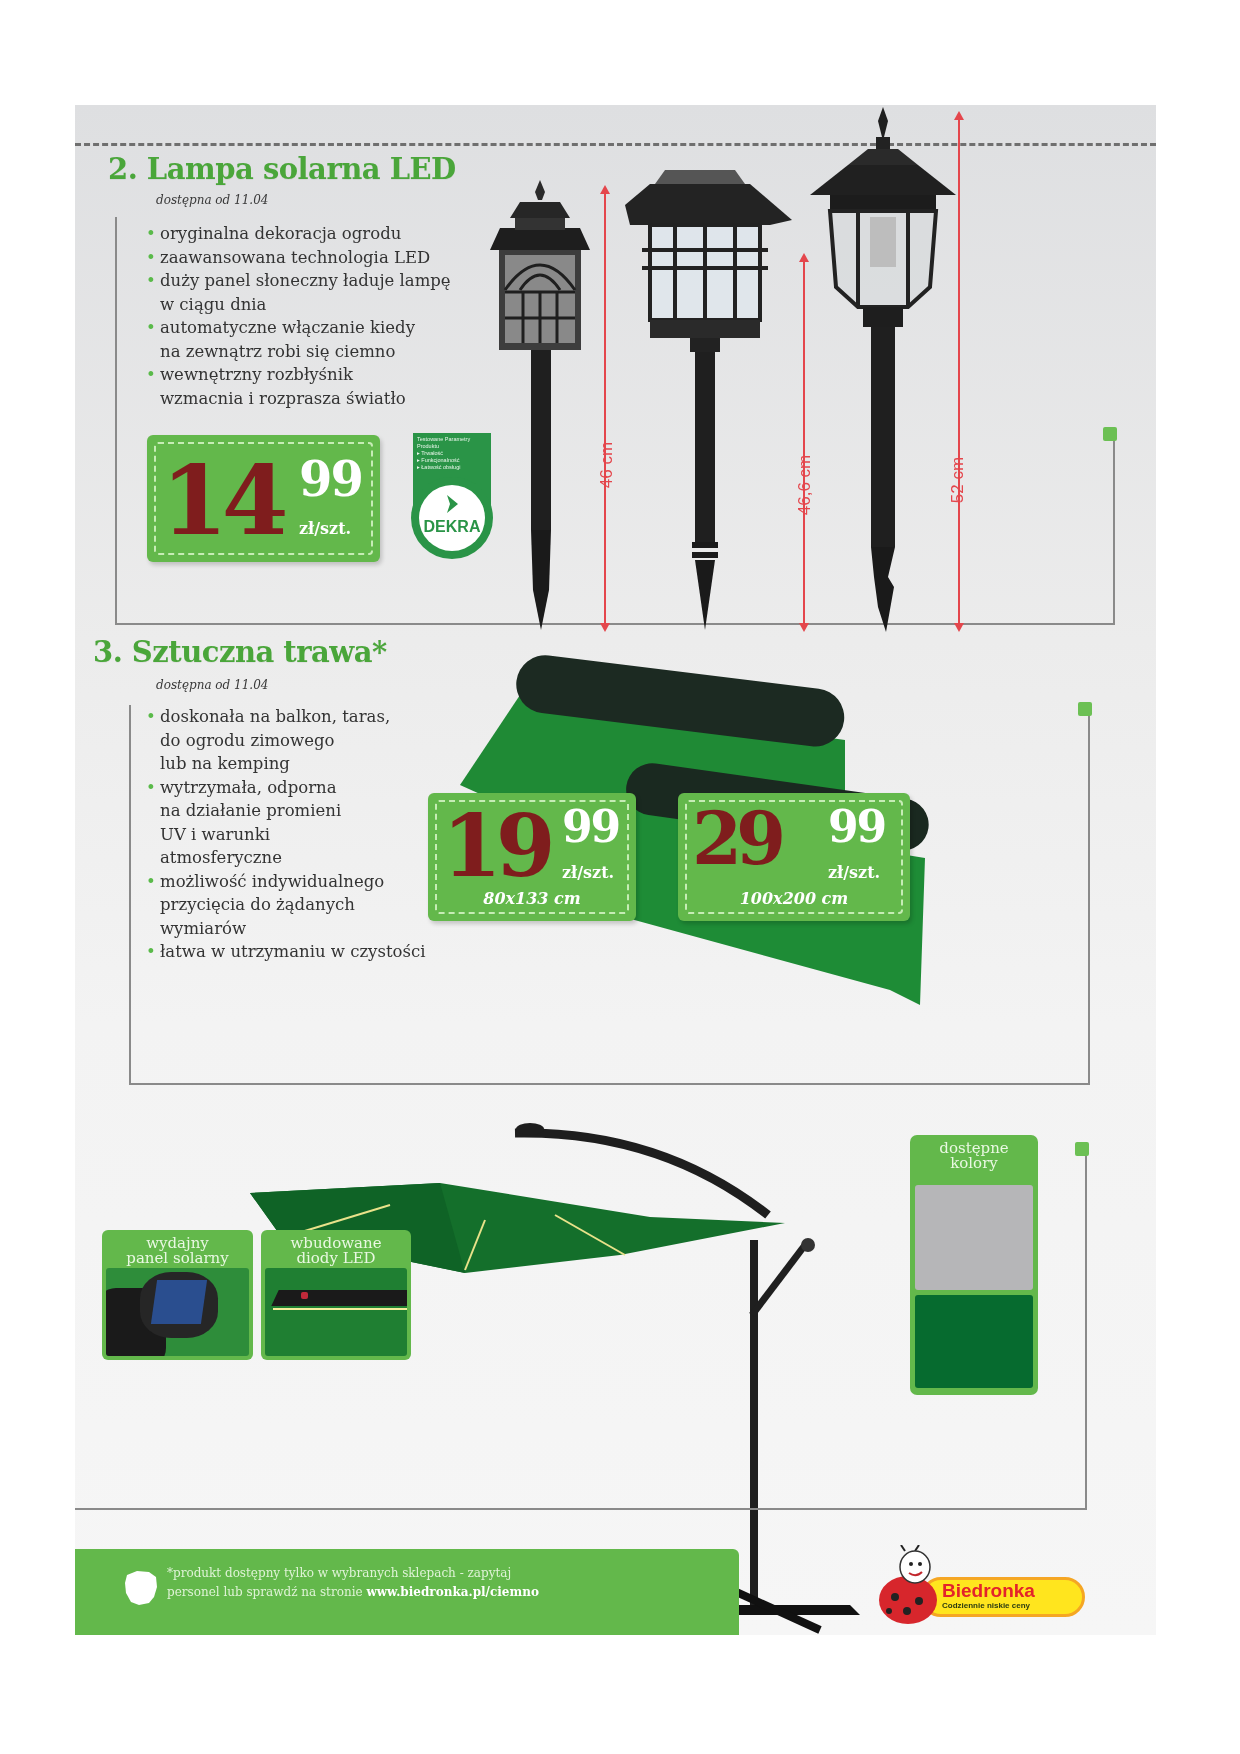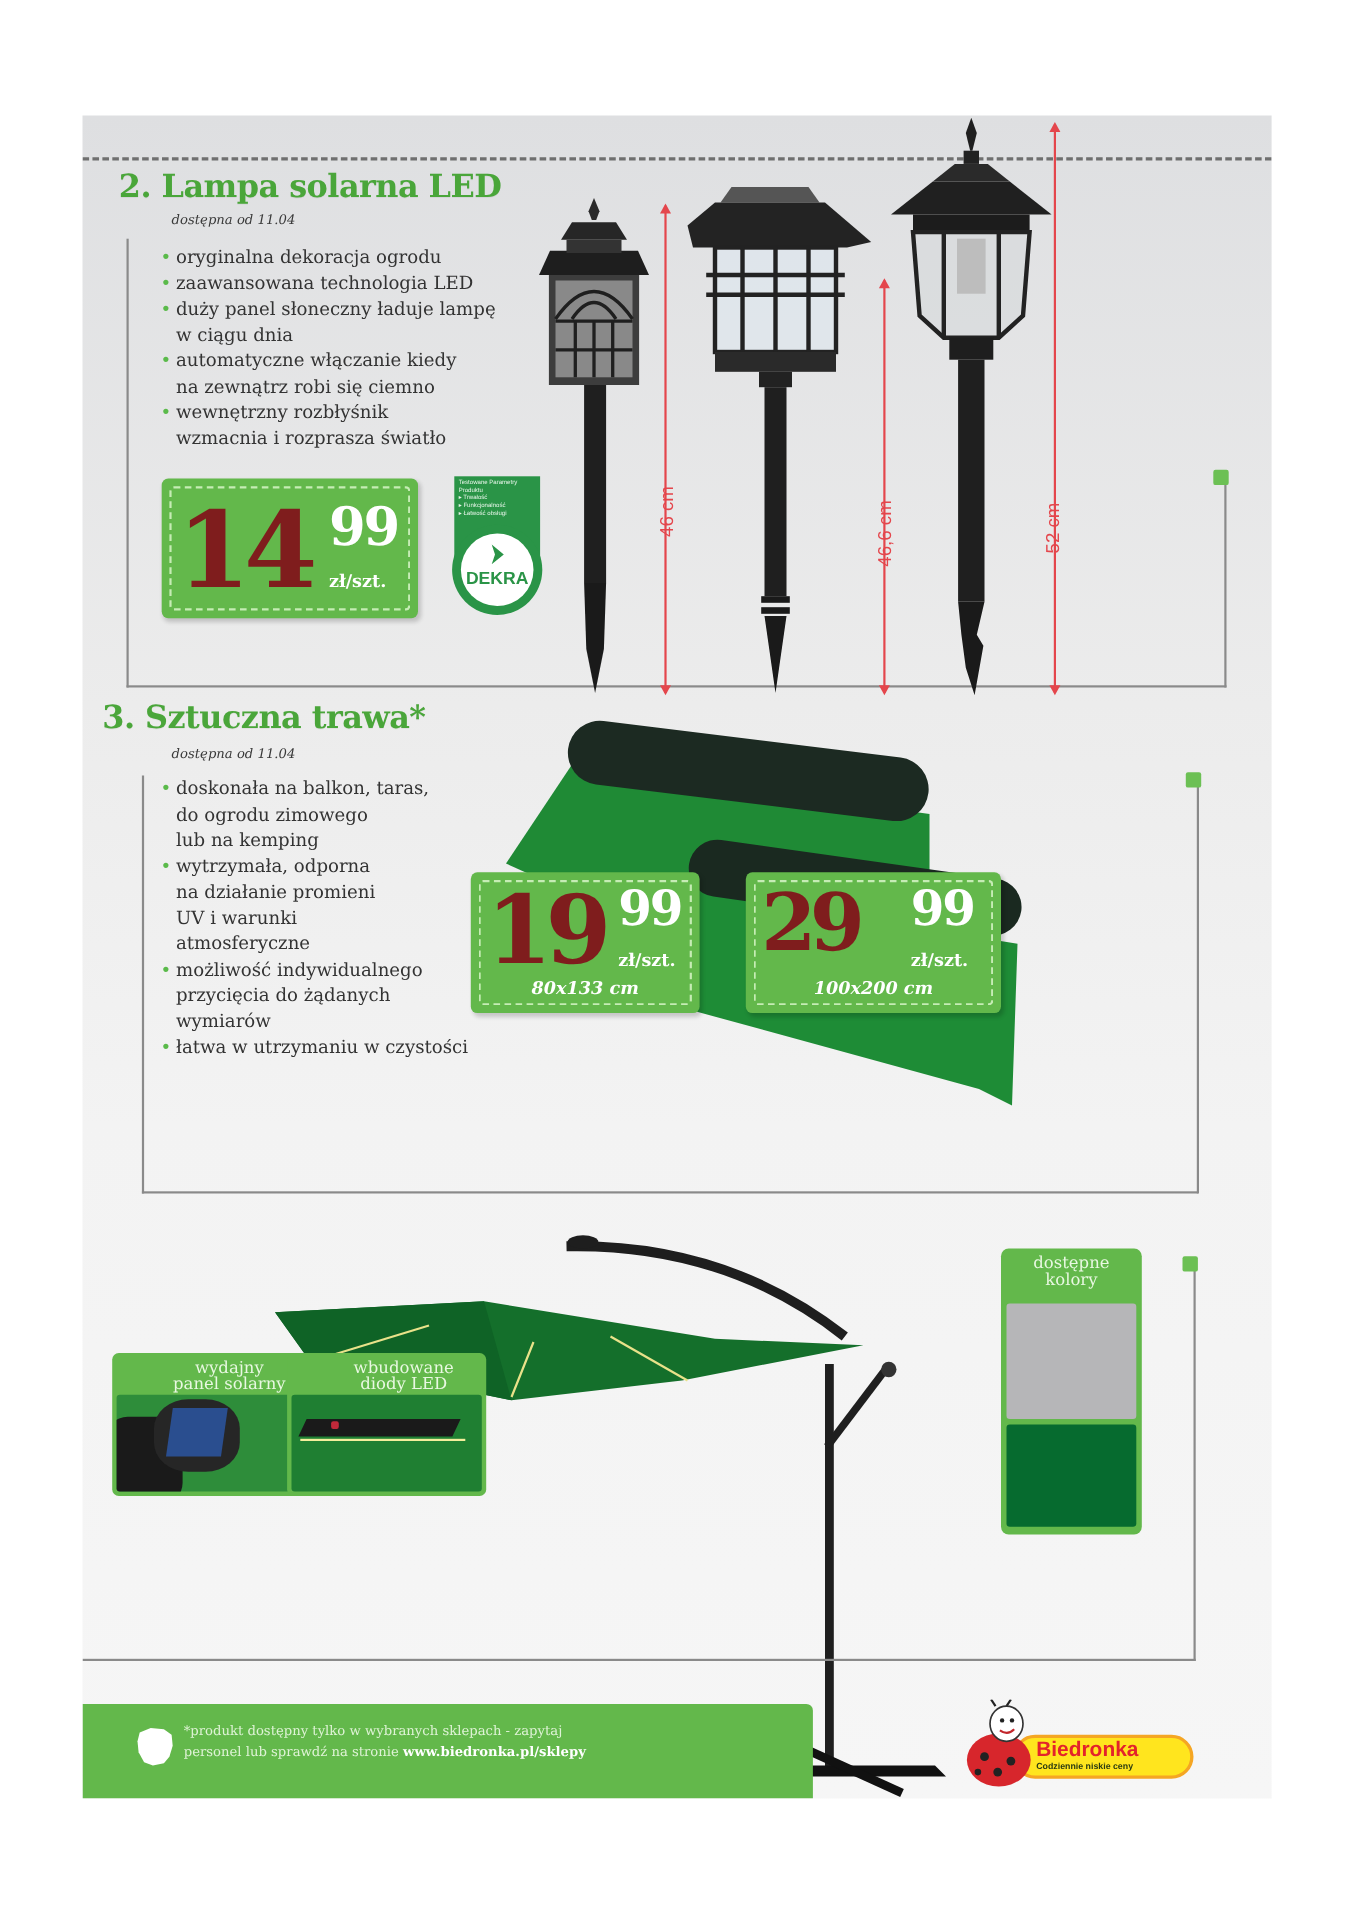--- a/index.html
+++ b/index.html
@@ -19,21 +19,21 @@
   .p-dec { position:absolute; color:#fff; font-family:"DejaVu Serif", serif; font-weight:bold; letter-spacing:-2px; line-height:1; }
   .p-unit { position:absolute; color:#fff; font-family:"DejaVu Serif", serif; font-weight:bold; font-size:16px; }
   .p-size { position:absolute; color:#fff; font-family:"DejaVu Serif", serif; font-weight:bold; font-size:16px; left:0; right:0; text-align:center;font-style:italic; }
   .dim-line { position:absolute; width:2px; background:#e4464c; }
   .dim-line::before { content:""; position:absolute; left:-4px; top:-2px; border-left:5px solid transparent; border-right:5px solid transparent; border-bottom:9px solid #e4464c; }
   .dim-line::after { content:""; position:absolute; left:-4px; bottom:-2px; border-left:5px solid transparent; border-right:5px solid transparent; border-top:9px solid #e4464c; }
   .dim-label { position:absolute; color:#e4464c; font-family:"Liberation Sans", sans-serif; font-size:17px; transform:rotate(-90deg); transform-origin:center; white-space:nowrap; }
   .marker { position:absolute; width:14px; height:14px; background:#6cc054; border-radius:2px; }
   .marker-line { position:absolute; width:2px; background:#8a8a8a; }
   .dekra { position:absolute; background:#2a9447; color:#e8f6ea; }
-  .feat { position:absolute; background:#63b84b; border-radius:6px; overflow:hidden;padding-left:31px; }
+  .feat { position:absolute; background:#63b84b; border-radius:6px; overflow:hidden; }
   .feat-title { color:#e9f8e2; font-family:"DejaVu Serif", serif; font-size:15px; line-height:15px; text-align:center; margin-top:6px; white-space:pre-line; }
   .footer { position:absolute; left:0; top:1444px; width:664px; height:86px; background:#63b84b; border-top-right-radius:6px; }
   .footer-text { position:absolute; left:92px; top:15px; color:#dff3d6; font-family:"DejaVu Serif", serif; font-size:12px; line-height:19px; white-space:nowrap; }
   .footer-text b { color:#fff; }
   .colors-box { position:absolute; left:835px; top:1030px; width:128px; height:260px; background:#63b84b; border-radius:7px; }
   .logo-pill { position:absolute; background:#ffe51e; border:3px solid #f5a623; border-radius:30px; }
 </style>
 </head>
 <body>
 
@@ -230,21 +230,21 @@
   <div class="marker-line" style="left:1010px;top:1045px;height:360px;"></div>
   <div class="marker" style="left:1000px;top:1037px;"></div>
   <div class="abs" style="left:0;top:1403px;width:1012px;height:2px;background:#8a8a8a;"></div>
 
   <div class="footer">
     <svg class="abs" style="left:48px;top:20px;" width="36" height="38" viewBox="0 0 36 38">
       <path d="M4 6 L14 2 L26 3 L33 8 L34 18 L31 28 L26 34 L16 36 L8 33 L3 24 L2 14 Z" fill="#ffffff"></path>
     </svg>
     <div class="footer-text">
       <div>*produkt dostępny tylko w wybranych sklepach - zapytaj</div>
-      <div><span>personel lub sprawdź na stronie</span> <b>www.biedronka.pl/sklepy</b></div>
+      <div><span>personel lub sprawdź na stronie</span> <b>www.biedronka.pl/ciemno</b></div>
     </div>
   </div>
 
   <div class="abs" style="left:800px;top:1440px;width:225px;height:80px;">
     <div class="logo-pill" style="left:46px;top:32px;width:158px;height:34px;">
       <div class="abs" style="left:18px;top:0px;color:#e3232b;font-family:'Liberation Sans',sans-serif;font-weight:bold;font-size:19px;">Biedronka</div>
       <div class="abs" style="left:18px;top:21px;color:#2b3b12;font-family:'Liberation Sans',sans-serif;font-weight:bold;font-size:8px;white-space:nowrap;">Codziennie niskie ceny</div>
     </div>
     <svg class="abs" style="left:0;top:0;" width="70" height="80" viewBox="0 0 70 80">
       <line x1="30" y1="6" x2="26" y2="0" stroke="#222" stroke-width="2"></line>

